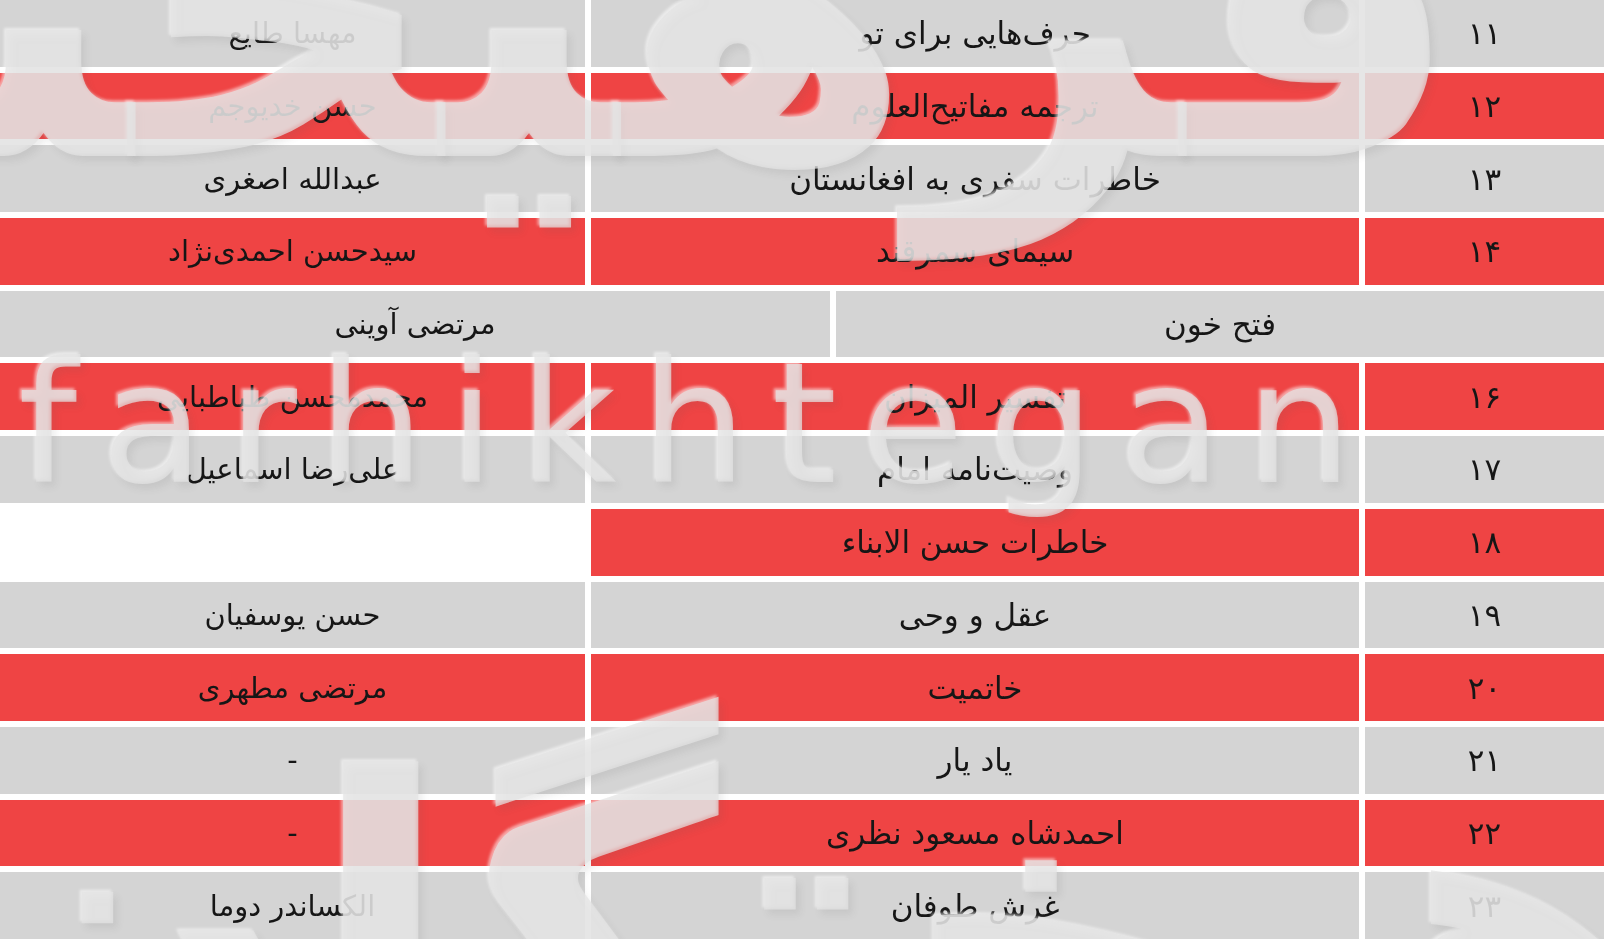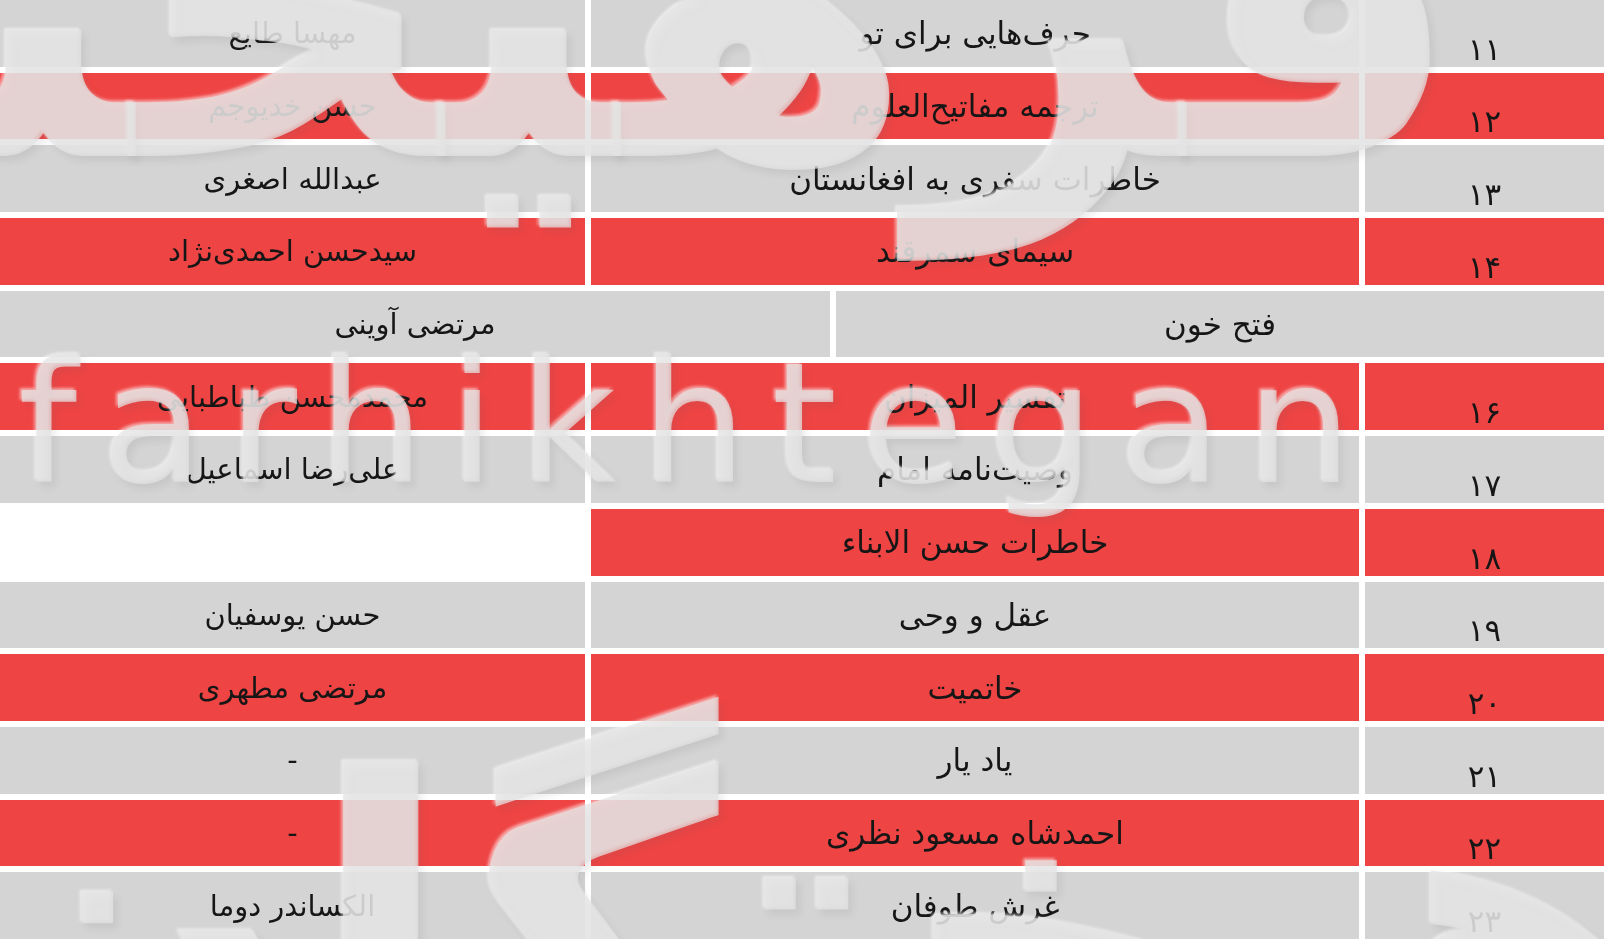--- a/index.html
+++ b/index.html
@@ -33,21 +33,21 @@
     gap: 6px;
   }
   .cell {
     display: flex;
     align-items: center;
     justify-content: center;
     color: #161616;
   }
   .row.dark  .cell { background: #d4d4d4; }
   .row.light .cell { background: #ef4444; }
-  .cell-num    { width: 239px; font-size: 31px; align-items: flex-end; }
+  .cell-num    { width: 239px; font-size: 31px; }
   .cell-title  { width: 768px; font-size: 31px; }
   .cell-author { flex: 1 1 auto; font-size: 29px; }
   .cell > span {
     position: relative;
     z-index: 2;
     white-space: nowrap;
   }
   
   .watermark {
     position: absolute;

